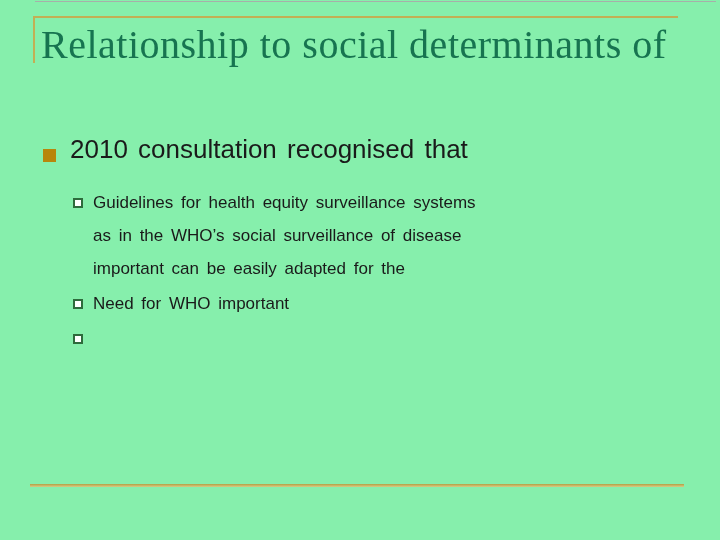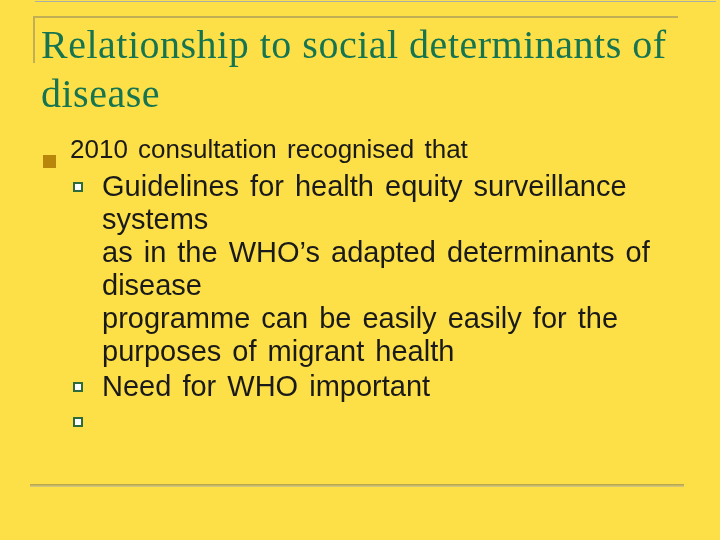--- a/index.html
+++ b/index.html
@@ -10,21 +10,21 @@
     width: 720px;
     height: 540px;
     background: #ffffff;
     font-family: "Liberation Sans", sans-serif;
     overflow: hidden;
     position: relative;
   }
   .slide {
     position: absolute;
     inset: 0;
-    background: #fde047;
+    background: #86efac;
   }
 
   
   .top-hairline {
     position: absolute;
     top: 1px;
     left: 35px;
     width: 681px;
     height: 1px;
     background: #a7b0a9;
@@ -72,22 +72,22 @@
   
   .content {
     position: absolute;
     top: 131px;
     left: 43px;
     width: 660px;
     color: #1a1a1a;
   }
   .l1-item {
     display: flex;
-    align-items: flex-end;
-    margin-bottom: 2px;
+    align-items: center;
+    margin-bottom: 18px;
   }
   .l1-bullet {
     flex: 0 0 auto;
     width: 13px;
     height: 13px;
     margin-top: 12px;
     background: #b8860b;
   }
   .l1-text {
     margin-left: 14px;
@@ -104,51 +104,50 @@
   .l2-bullet {
     flex: 0 0 auto;
     box-sizing: border-box;
     width: 10px;
     height: 10px;
     margin-top: 12px;
     border: 2px solid #2e6b3c;
     background: #ffffff;
   }
   .l2-text {
-    margin-left: 19px;
-    font-size: 29px;
+    margin-left: 10px;
+    font-size: 17px;
     line-height: 33px;
     word-spacing: 3px;
   }
 </style>
 </head>
 <body>
 
 <div class="slide">
 
   <div class="top-hairline"></div>
   <div class="gold-top-line"></div>
   <div class="gold-left-line"></div>
 
-  <h1 class="title"><span>Relationship to social determinants of</span><br><span>disease</span></h1>
+  <h1 class="title"><span>Relationship to social determinants of</span><br></h1>
 
   <div class="content">
 
     <div class="l1-item">
       <span class="l1-bullet"></span>
       <span class="l1-text">2010 consultation recognised that</span>
     </div>
 
     <div class="l2-item">
       <span class="l2-bullet"></span>
       <div class="l2-text">
         <div>Guidelines for health equity surveillance systems</div>
-        <div>as in the WHO’s adapted determinants of disease</div>
-        <div>programme can be easily easily for the</div>
-        <div>purposes of migrant health</div>
+        <div>as in the WHO’s social surveillance of disease</div>
+        <div>important can be easily adapted for the</div>
       </div>
     </div>
 
     <div class="l2-item">
       <span class="l2-bullet"></span>
       <div class="l2-text">
         <div>Need for WHO important</div>
       </div>
     </div>
 

